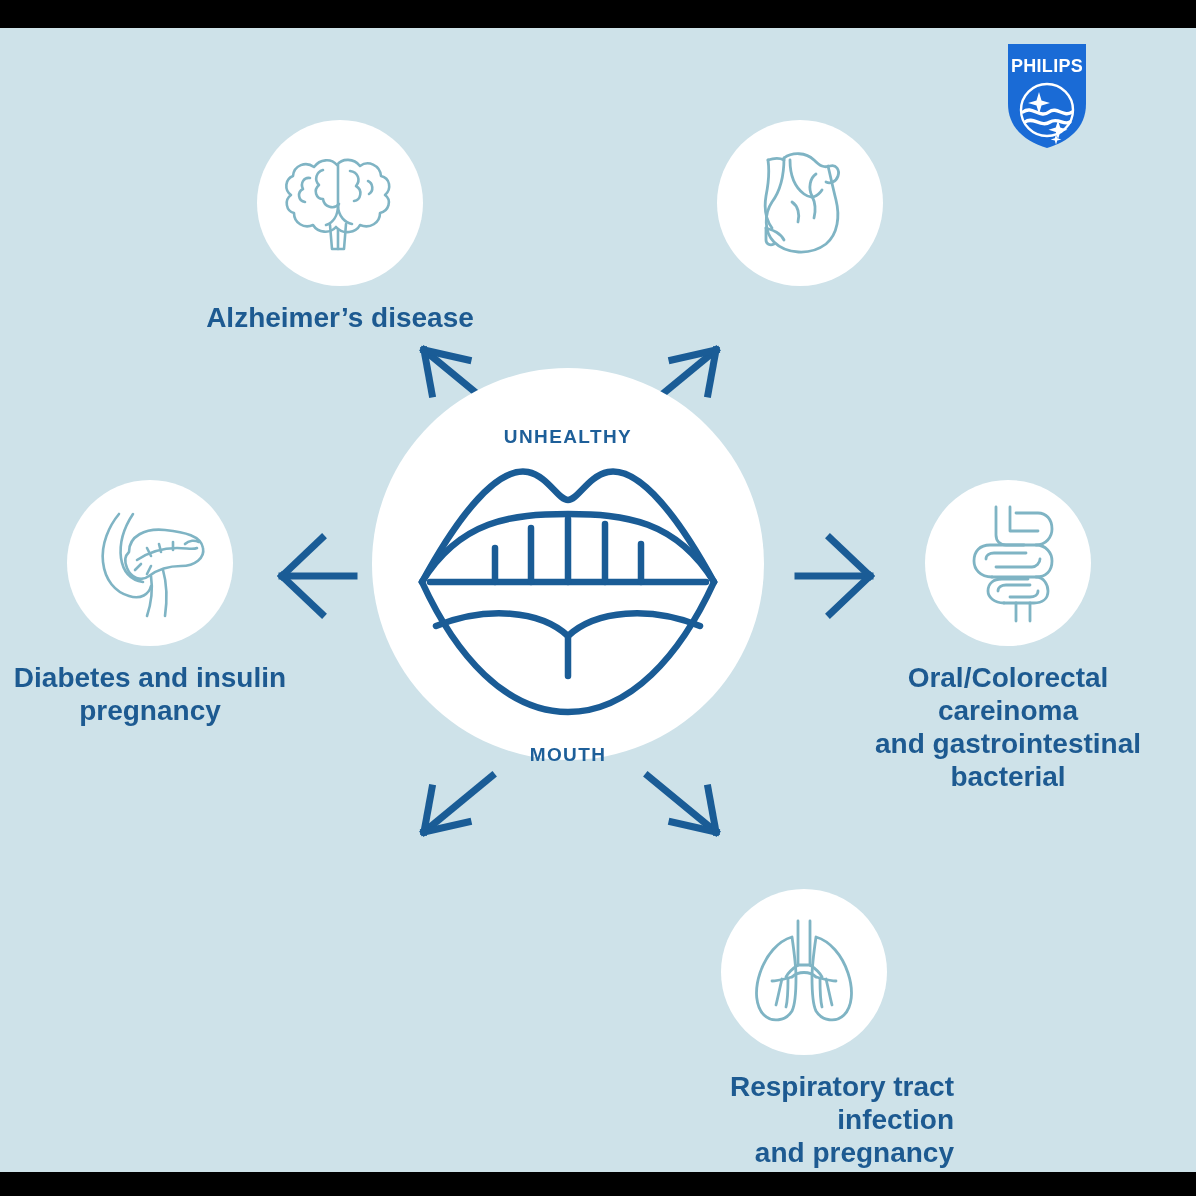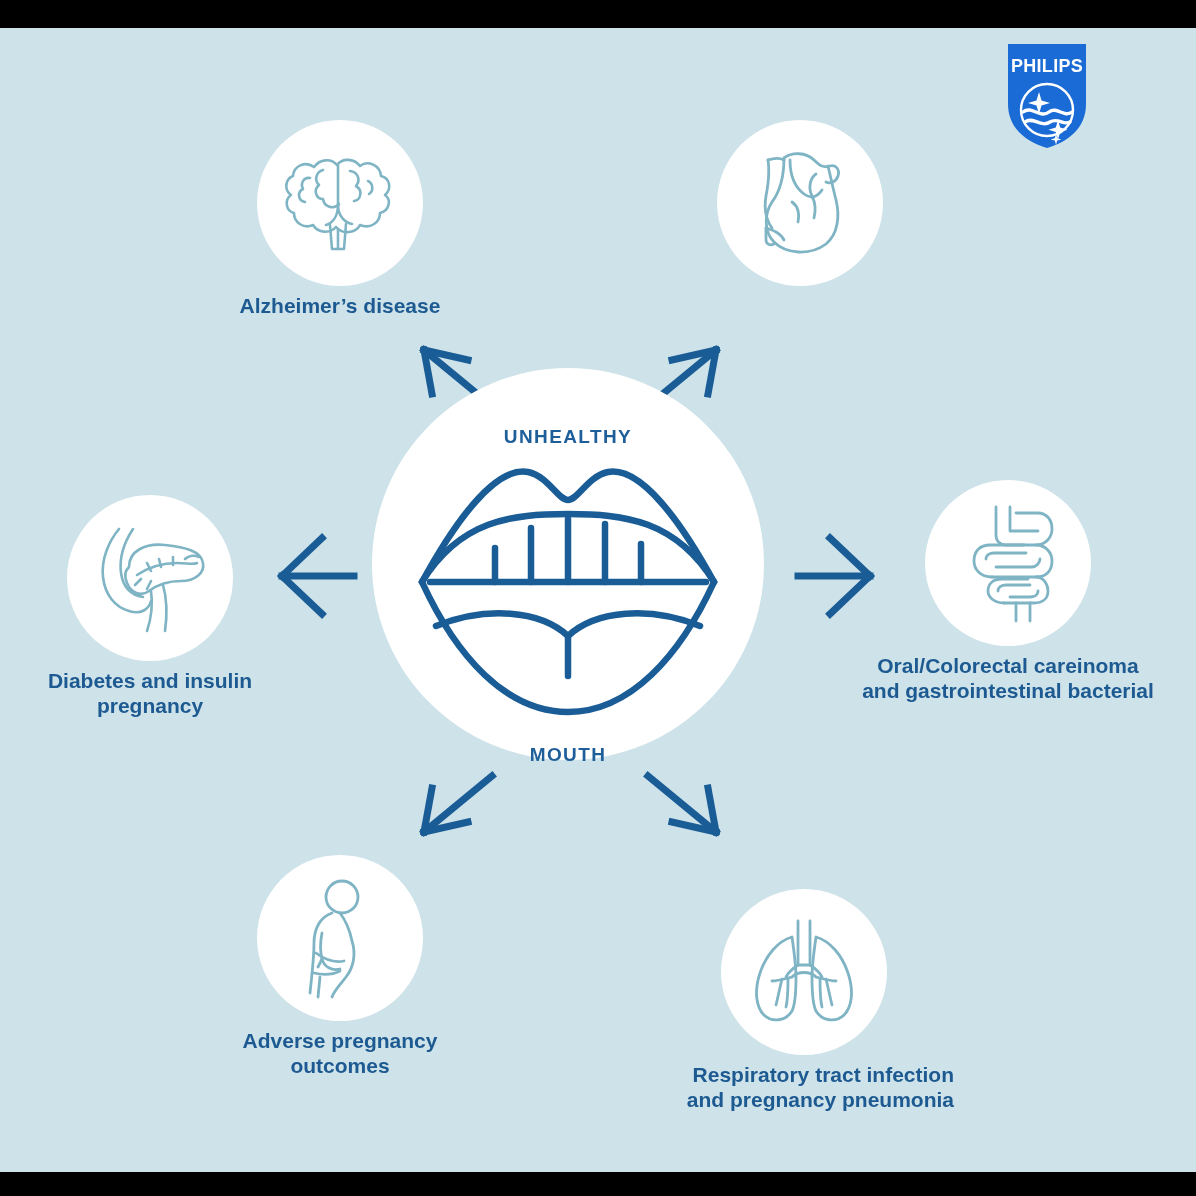--- a/index.html
+++ b/index.html
@@ -82,30 +82,30 @@
     height: 166px;
     margin: 0 auto;
     border-radius: 50%;
     background: #ffffff;
     display: flex;
     align-items: center;
     justify-content: center;
   }
   .node-circle svg { display: block; }
   .node-label {
-    margin-top: 8px;
+    margin-top: 15px;
     color: #1d5a91;
-    font-size: 21px;
+    font-size: 28px;
     font-weight: bold;
     line-height: 1.18;
   }
 
   #node-alzheimers        { left: 190px;  top: 92px;  }
   #node-cardiovascular    { left: 650px;  top: 92px;  }
-  #node-diabetes          { left: 0px;    top: 467px; }
+  #node-diabetes          { left: 0px;    top: 452px; }
   #node-gastro            { left: 858px;  top: 452px; }
   #node-pregnancy         { left: 190px;  top: 827px; }
   #node-respiratory       { left: 654px;  top: 861px; text-align: right; }
 
   
   .arrow { position: absolute; }
   #arrow-ul { left: 404px;  top: 310px; }
   #arrow-ur { left: 640px;  top: 310px; }
   #arrow-l  { left: 272px;  top: 500px; }
   #arrow-r  { left: 790px;  top: 500px; }
@@ -320,46 +320,20 @@
             <path d="M78 102 L78 120"></path>
           </g>
         </svg>
       </div>
       <div class="node-label">
         <span>Oral/Colorectal careinoma</span><br>
         <span>and gastrointestinal bacterial</span>
       </div>
     </div>
 
-    <div class="node" id="node-pregnancy">
-      <div class="node-circle">
-        <svg width="100" height="122" viewBox="0 0 100 122">
-          <g fill="none" stroke="#7fb4c4" stroke-width="2.8" stroke-linecap="round" stroke-linejoin="round">
-
-            <circle cx="52" cy="20" r="16"></circle>
-
-            <path d="M42 36 C30 40 24 52 24 66 C24 82 22 96 20 116"></path>
-
-            <path d="M50 36 C56 44 60 54 62 64 C66 76 64 90 56 100 C50 108 44 114 42 120"></path>
-
-            <path d="M26 76 C34 82 44 86 54 84"></path>
-
-            <path d="M32 56 C30 66 30 74 32 82 C34 90 42 94 50 92"></path>
-            <path d="M32 82 L28 90"></path>
-
-            <path d="M24 96 C32 98 42 98 50 94"></path>
-            <path d="M30 100 L28 120"></path>
-          </g>
-        </svg>
-      </div>
-      <div class="node-label">
-        <span>Adverse pregnancy</span><br>
-        <span>outcomes</span>
-      </div>
-    </div>
 
     <div class="node" id="node-respiratory">
       <div class="node-circle">
         <svg width="124" height="114" viewBox="0 0 124 114">
           <g fill="none" stroke="#7fb4c4" stroke-width="2.8" stroke-linecap="round" stroke-linejoin="round">
 
             <path d="M56 6 L56 50"></path>
             <path d="M68 6 L68 50"></path>
             <path d="M56 50 C50 54 46 58 44 62"></path>
             <path d="M68 50 C74 54 78 58 80 62"></path>

